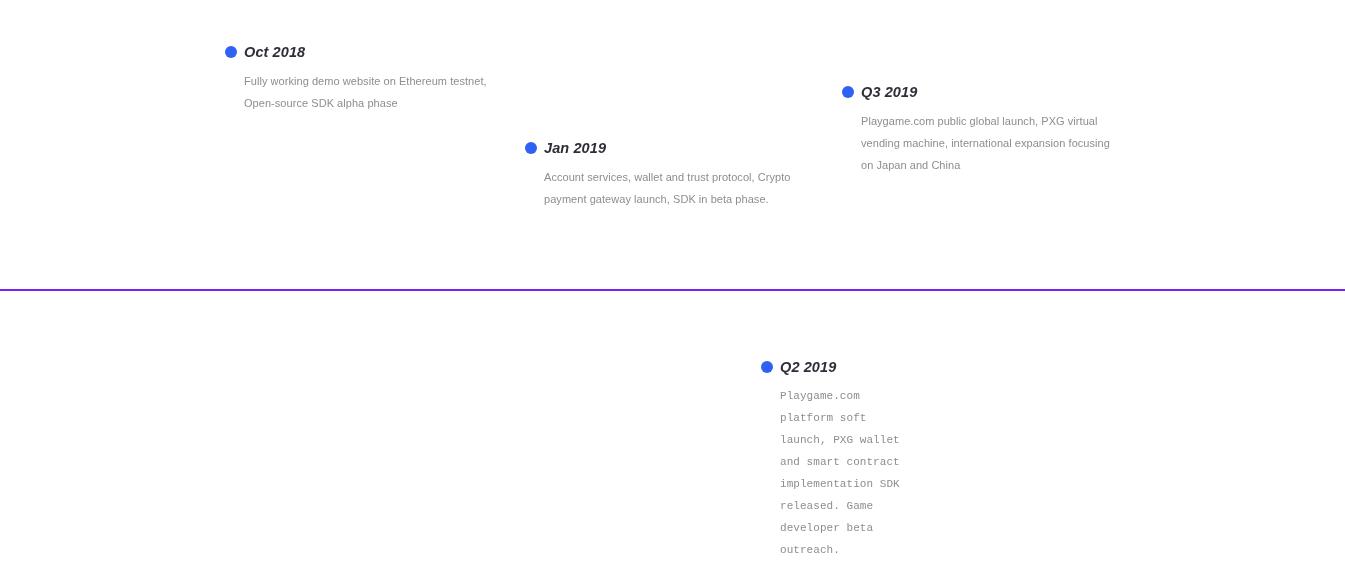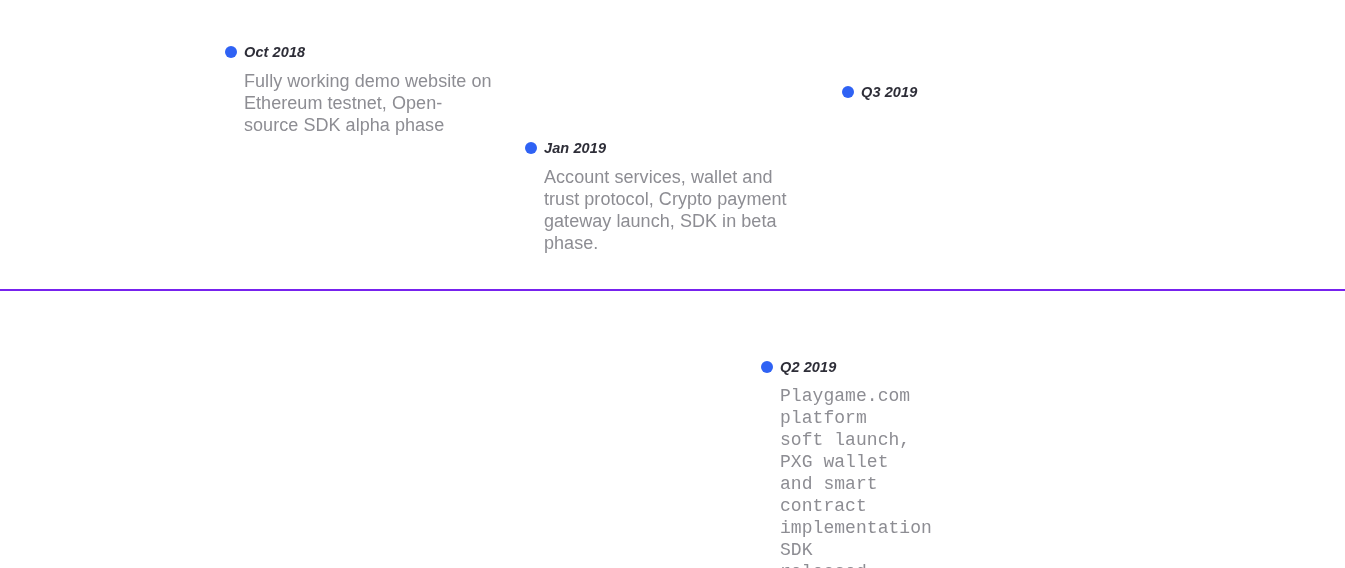--- a/index.html
+++ b/index.html
@@ -61,21 +61,21 @@
     font-weight: 600;
     color: #2e2e38;
     letter-spacing: 0.1px;
     white-space: nowrap;
     line-height: 20px;
   }
 
   .milestone-body {
     margin-top: 8px;
     margin-left: 19px;
-    font-size: 18px;
+    font-size: 11px;
     font-weight: 400;
     color: #8d8d93;
     line-height: 22px;
     letter-spacing: 0.05px;
   }
 
   
   .m-oct2018 { left: 225px; top: 42px; }
   .m-oct2018 .milestone-body { width: 252px; }
 
@@ -107,20 +107,21 @@
       <span class="milestone-title">Jan 2019</span>
     </div>
     <div class="milestone-body">Account services, wallet and trust protocol, Crypto payment gateway launch, SDK in beta phase.</div>
   </div>
 
   <div class="milestone m-q3-2019">
     <div class="milestone-head">
       <span class="milestone-dot"></span>
       <span class="milestone-title">Q3 2019</span>
     </div>
+    <div class="milestone-body">Playgame.com public global launch, PXG virtual vending machine, international expansion focusing on Japan and China</div>
   </div>
 
   <div class="timeline-divider" style="top:289px;"></div>
 
   <div class="milestone m-q2-2019">
     <div class="milestone-head">
       <span class="milestone-dot"></span>
       <span class="milestone-title">Q2 2019</span>
     </div>
     <div class="milestone-body">Playgame.com platform soft launch, PXG wallet and smart contract implementation SDK released. Game developer beta outreach.</div>

